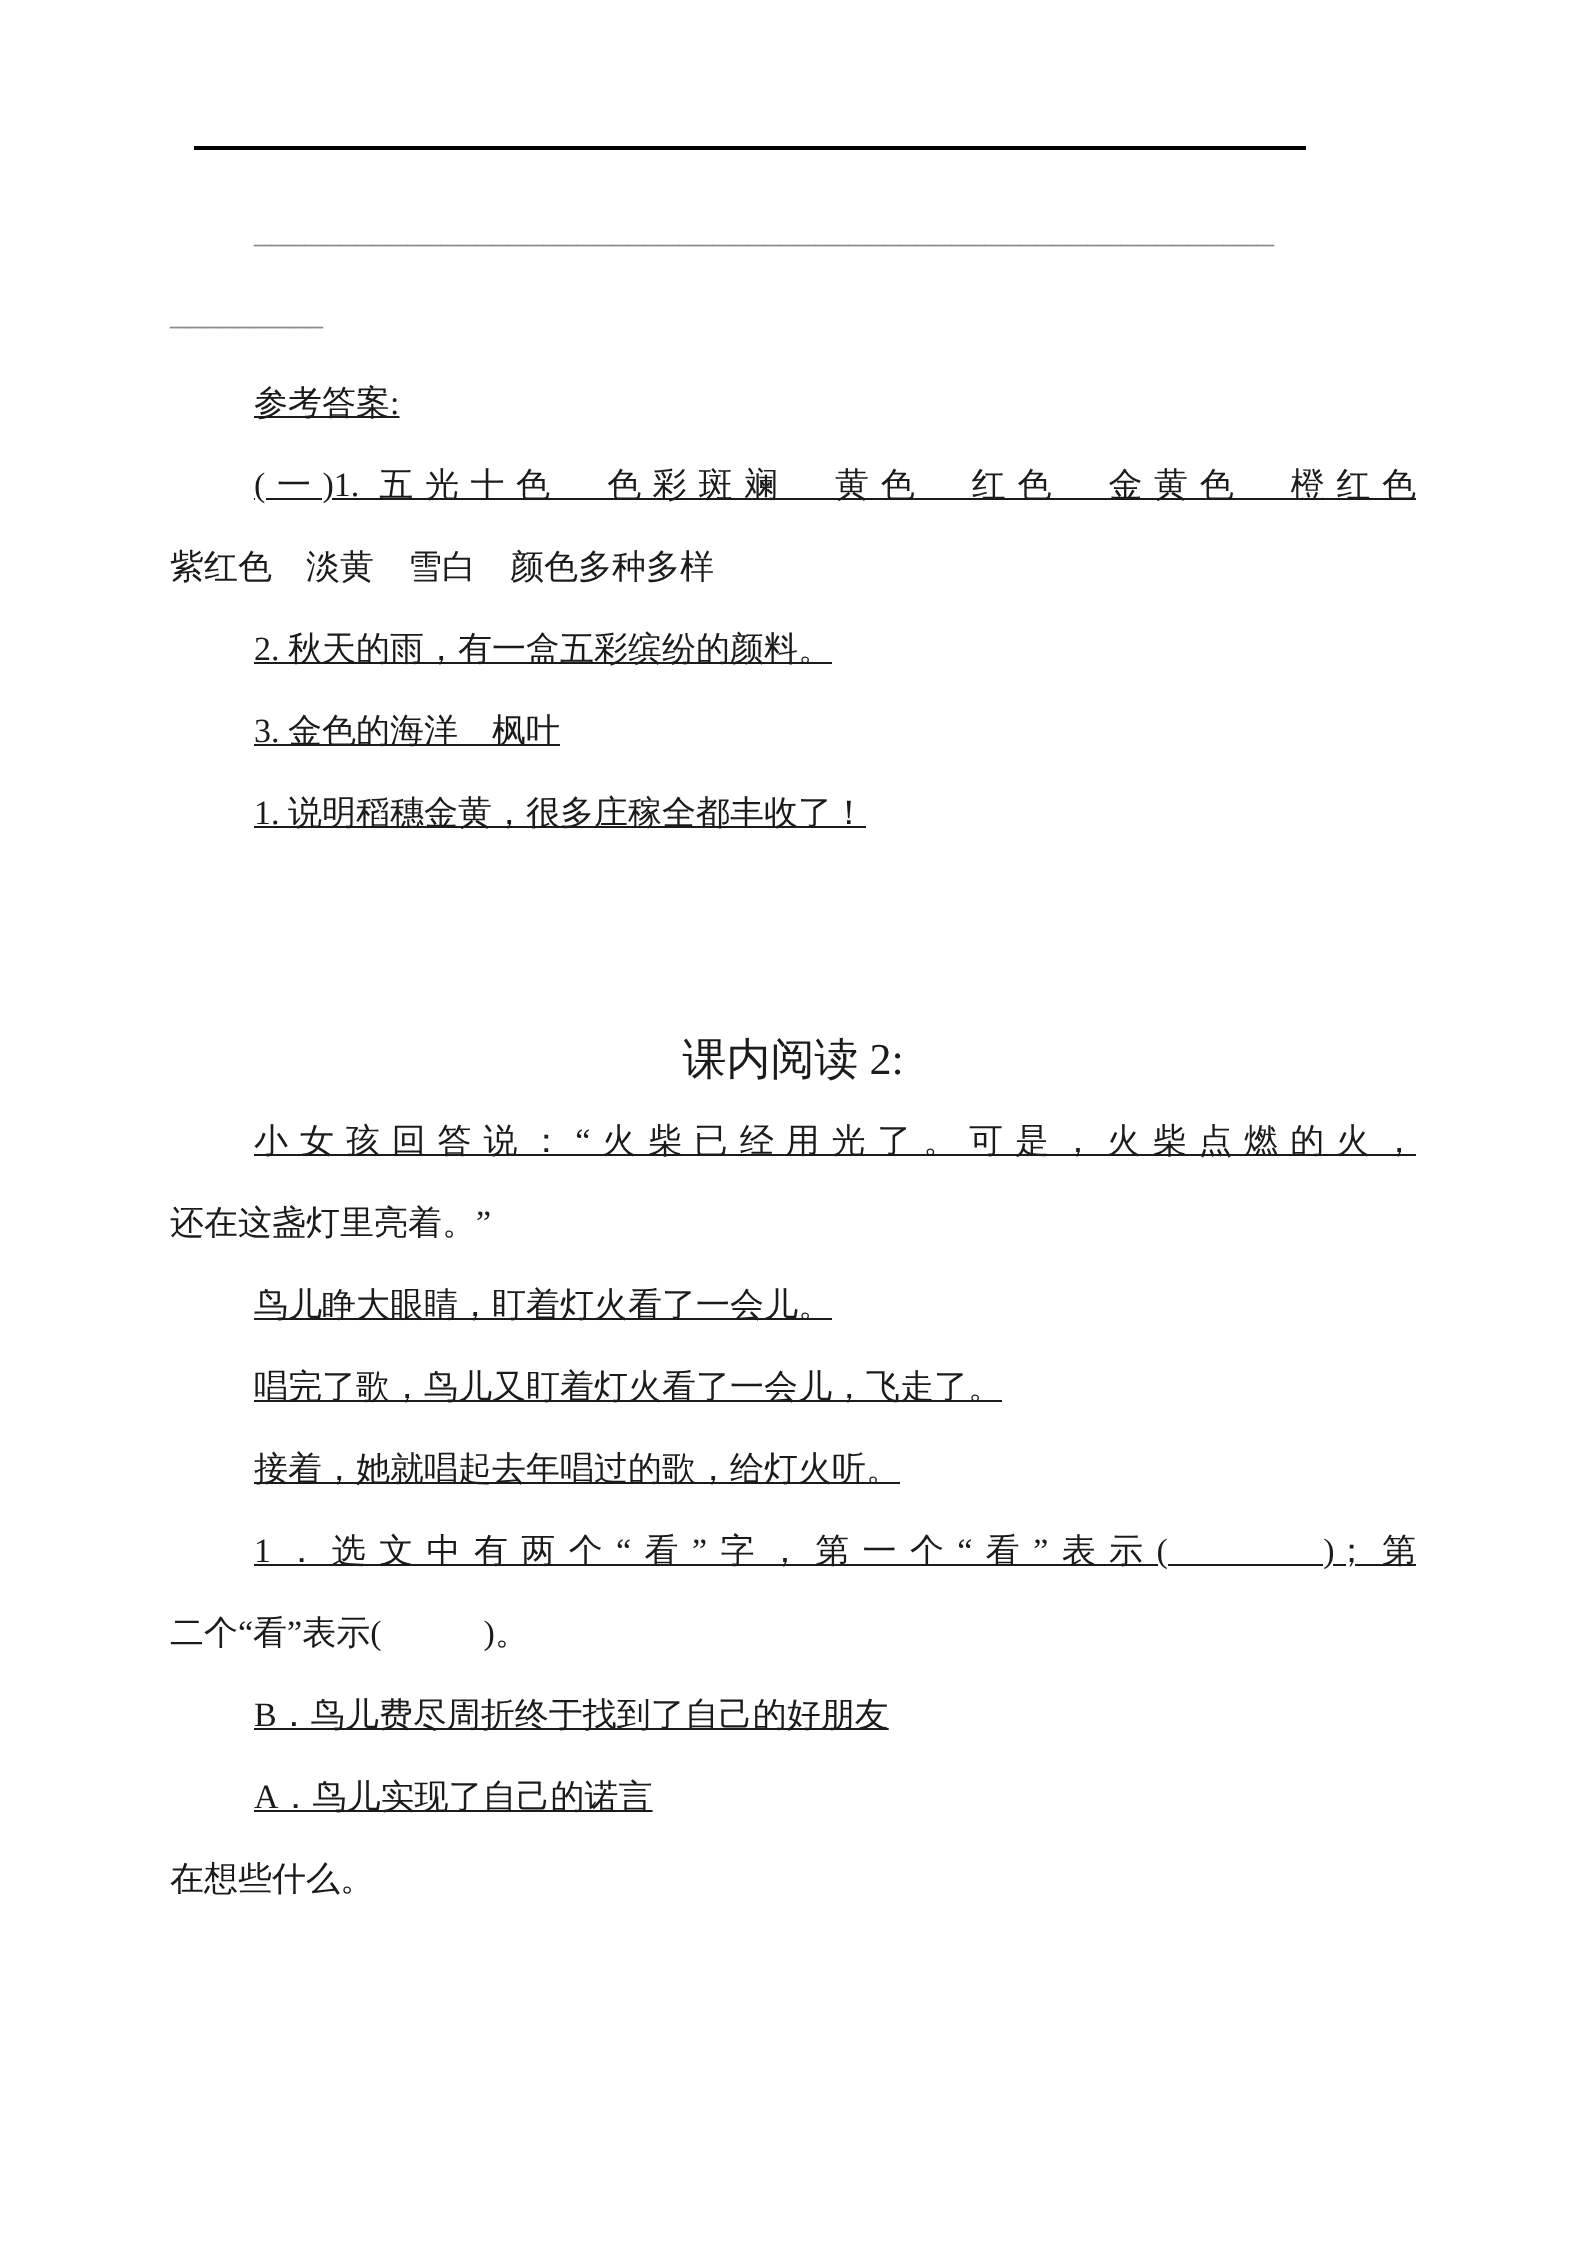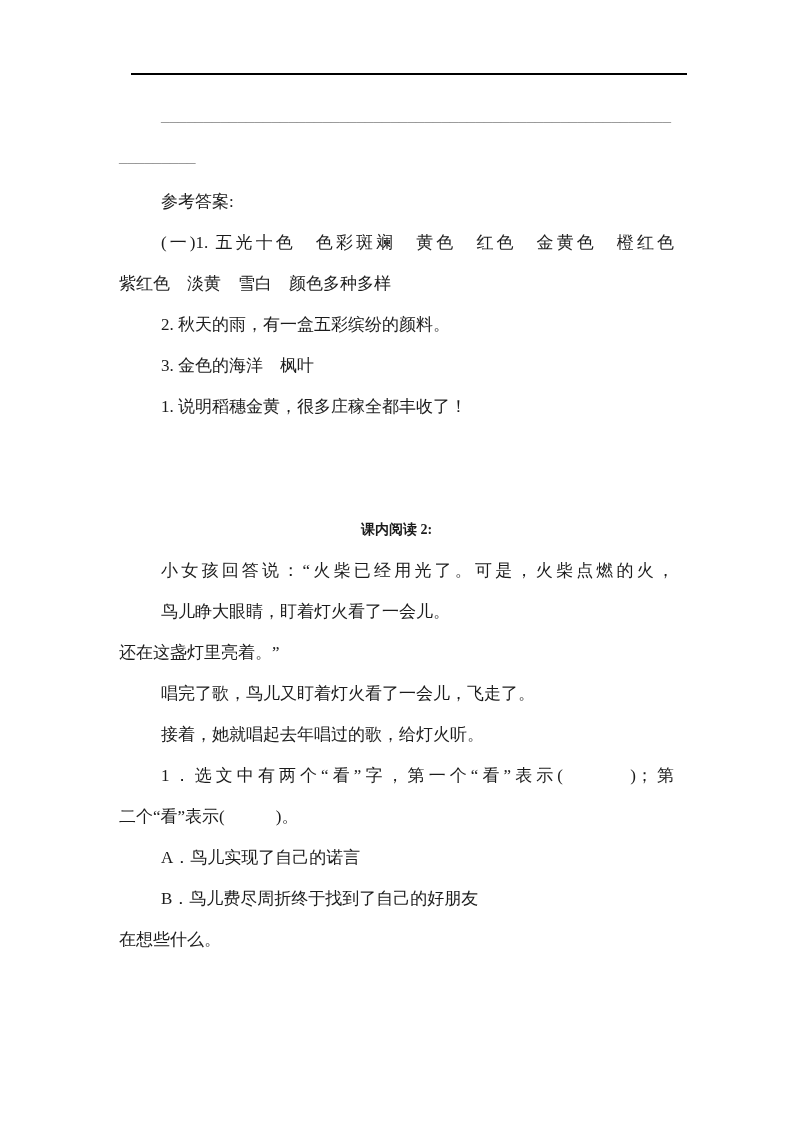--- a/index.html
+++ b/index.html
@@ -8,21 +8,21 @@
     position: relative;
     width: 793px;
     height: 1122px;
     margin: 0 auto;
     background: #ffffff;
     font-family: "Liberation Serif", "DejaVu Serif", serif;
     color: #1b1b1b;
     overflow: hidden;
   }
   .content {
-    padding: 0 119px;
+    padding: 0 85px;
     margin-top: 27px;
   }
   .rule {
     margin-top: 73px;
     margin-left: 12px;
     width: 556px;
     border-top: 2px solid #000000;
   }
   .blanks {
     color: #8c8c8c;
@@ -39,29 +39,29 @@
   .blanks .b2 {
     white-space: nowrap;
   }
   .textblock {
     font-size: 17px;
     line-height: 41px;
     text-align: left;
   }
   .answers { margin-top: 4px; }
   .ln { min-height: 41px; }
-  .ind { padding-left: 42px; }
+  .ind { padding-left: 42px; text-decoration: underline; }
   .fill {
     text-align: justify;
     text-align-last: justify;
   }
   .spacer { height: 82px; }
   .heading {
-    font-size: 14px;
-    font-weight: bold;
+    font-size: 22px;
+    font-weight: normal;
     text-align: center;
     line-height: 41px;
   }
 </style>
 </head>
 <body>
 
 <div class="page">
   <div class="content">
 
@@ -79,25 +79,25 @@
       <div class="ln ind">2. 秋天的雨，有一盒五彩缤纷的颜料。</div>
       <div class="ln ind">3. 金色的海洋　枫叶</div>
       <div class="ln ind">1. 说明稻穗金黄，很多庄稼全都丰收了！</div>
     </div>
 
     <div class="spacer"></div>
 
     <div class="textblock reading">
       <div class="ln heading">课内阅读 2:</div>
       <div class="ln ind fill">小女孩回答说：“火柴已经用光了。可是，火柴点燃的火，</div>
+      <div class="ln">还在这盏灯里亮着。”</div>
       <div class="ln ind">鸟儿睁大眼睛，盯着灯火看了一会儿。</div>
-      <div class="ln">还在这盏灯里亮着。”</div>
       <div class="ln ind">唱完了歌，鸟儿又盯着灯火看了一会儿，飞走了。</div>
       <div class="ln ind">接着，她就唱起去年唱过的歌，给灯火听。</div>
       <div class="ln ind fill">1．选文中有两个“看”字，第一个“看”表示(　　　)；第</div>
       <div class="ln">二个“看”表示(　　　)。</div>
+      <div class="ln ind">B．鸟儿费尽周折终于找到了自己的好朋友</div>
       <div class="ln ind">A．鸟儿实现了自己的诺言</div>
-      <div class="ln ind">B．鸟儿费尽周折终于找到了自己的好朋友</div>
       <div class="ln">在想些什么。</div>
     </div>
 
   </div>
 </div>
 
 </body></html>

